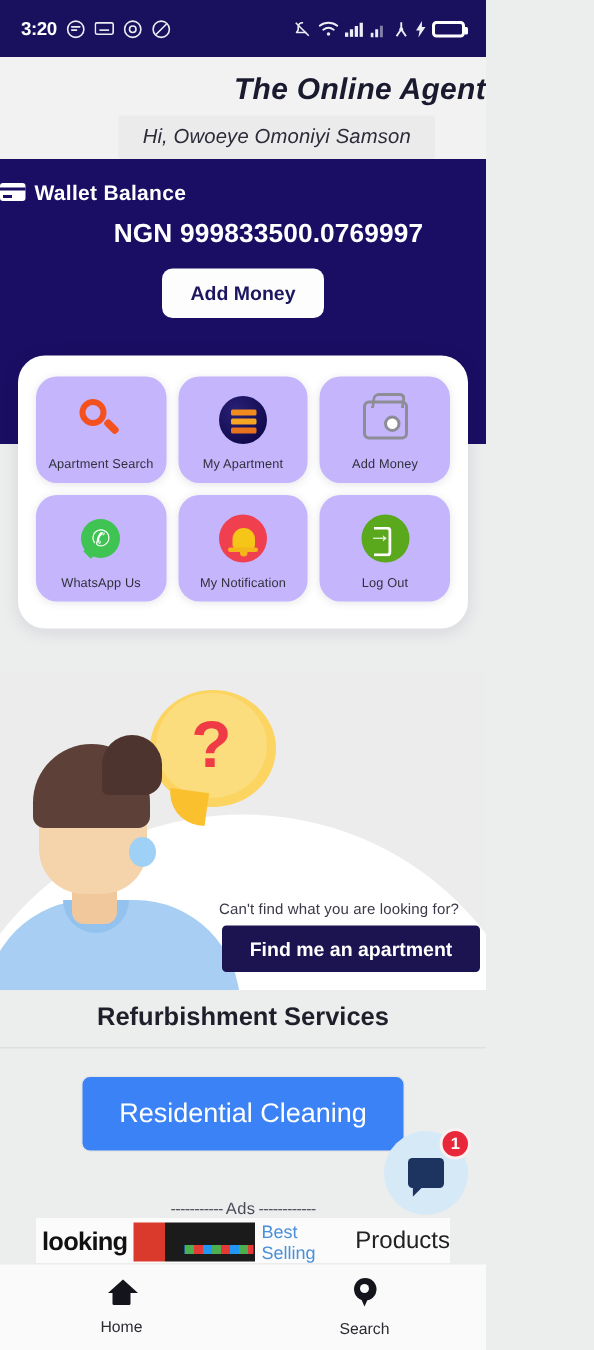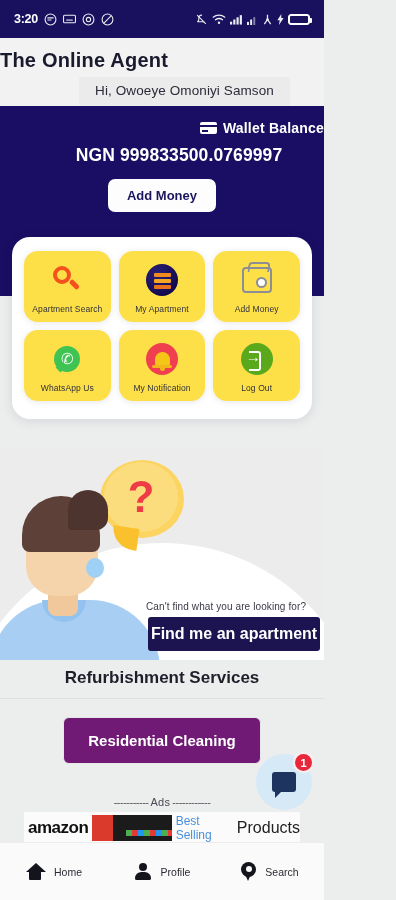--- a/index.html
+++ b/index.html
@@ -23,56 +23,56 @@
   .sb-right { display:flex; align-items:center; gap:4px; }
   .sb-ico { opacity:.92; display:inline-flex; align-items:center; }
   .batt {
     width:22px; height:11px; border:1.6px solid #fff; border-radius:3px;
     position:relative; display:inline-block; background:#fff;
   }
   .batt:after{ content:""; position:absolute; right:-3px; top:3px; width:2px; height:5px; background:#fff; border-radius:0 1px 1px 0;}
   .batt span{ position:absolute; left:1px; top:1px; bottom:1px; right:1px; background:#19115e; border-radius:1px;}
 
   
-  .header { background:#f2f2f2; padding:8px 0 0; text-align:left; }
+  .header { background:#f2f2f2; padding:8px 0 0; text-align:right;font-style:italic; }
   .app-title {
     font-size:20px; font-weight:bold; color:#1a1a2e; letter-spacing:.2px;
     padding:3px 0 5px;
   }
   .greet-wrap { display:flex; justify-content:center;padding-left:45px; }
   .greet {
     background:#ebebeb; color:#2b2b3a; font-size:13.5px;
     padding:6px 16px 8px; border-radius:2px; letter-spacing:.1px;
   }
 
   
   .wallet {
     background:#190e63; color:#fff; text-align:center;
     padding:14px 0 0; height:190px; position:relative;
   }
-  .wallet-label { font-size:14px; font-weight:bold; display:flex; align-items:center; justify-content:flex-end; gap:6px; letter-spacing:.2px;}
+  .wallet-label { font-size:14px; font-weight:bold; display:flex; align-items:center; justify-content:flex-start; gap:6px; letter-spacing:.2px;}
   .card-ico { width:17px; height:12px; border-radius:2px; background:#fff; position:relative; display:inline-block;}
   .card-ico:before{content:"";position:absolute;left:0;right:0;top:2.5px;height:2.5px;background:#190e63;}
   .card-ico:after{content:"";position:absolute;left:2px;bottom:2px;width:6px;height:2px;background:#190e63;}
   .wallet-amount { font-size:17.5px; font-weight:bold; margin-top:9px; letter-spacing:.1px;padding-left:34px; }
   .add-money {
     margin:13px auto 0; background:#fdfdfd; color:#1c1560;
     border:none; border-radius:7px; font-size:13px; font-weight:bold;
     padding:9px 19px; font-family:inherit; display:block; cursor:pointer;
   }
 
   
   .qa-card {
     position:absolute; left:12px; right:12px; top:237px;
     background:#fff; border-radius:18px; padding:10px 8px 14px;
     box-shadow:0 2px 12px rgba(20,16,70,.10); z-index:4;
   }
   .qa-row { display:flex; }
   .qa-item {
-    flex:1; background:#fde047; border-radius:14px; margin:4px;
+    flex:1; background:#c4b5fd; border-radius:14px; margin:4px;
     box-shadow:0 1px 6px rgba(60,60,90,.13);
     display:flex; flex-direction:column; align-items:center; justify-content:center;
     padding:11px 2px 8px; min-height:71px; cursor:pointer;
   }
   .qa-ico { height:34px; display:flex; align-items:center; justify-content:center; }
   .qa-label { font-size:8.5px; color:#30303a; margin-top:7px; letter-spacing:.1px; text-align:center;}
 
   
   .ic-search { width:30px; height:30px; position:relative; }
   .ic-search i { position:absolute; left:1px; top:1px; width:18px; height:18px; border:4px solid #f4511e; border-radius:50%; }
@@ -109,29 +109,29 @@
   .p-neck { position:absolute; left:40px; top:86px; width:30px; height:34px; background:#f0c89b; border-radius:8px; }
   .p-body { position:absolute; left:-18px; top:104px; width:170px; height:70px; background:#a8cff3; border-radius:70px 70px 0 0; }
   .p-collar{ position:absolute; left:34px; top:104px; width:44px; height:22px; background:#93c2ee; border-radius:0 0 22px 22px;}
 
   .cta-text {
     position:absolute; left:146px; top:153px; font-size:10px; color:#3a3a48; letter-spacing:.1px;
   }
   .cta-btn {
     position:absolute; left:148px; top:169px; width:172px;
     background:#1c1450; color:#fff; border:none; border-radius:3px;
-    font-size:16px; font-weight:bold; padding:8px 0; font-family:inherit; cursor:pointer;
+    font-size:13px; font-weight:bold; padding:8px 0; font-family:inherit; cursor:pointer;
   }
 
   
   .refurb { position:absolute; left:0; right:0; top:660px; text-align:center; }
   .refurb-title { font-size:17px; font-weight:bold; color:#1f1f2b; padding:8px 0 10px; border-bottom:1px solid #e0e0e0;}
   .refurb-btn {
-    margin:18px auto 0; background:#701a75; color:#fff; border:1.5px solid #e6e6e6;
-    border-radius:6px; font-size:15px; font-weight:bold; padding:14px 24px;
+    margin:18px auto 0; background:#3b82f6; color:#fff; border:1.5px solid #e6e6e6;
+    border-radius:6px; font-size:18px; font-weight:normal; padding:14px 24px;
     font-family:inherit; display:block; cursor:pointer;
   }
   .ads-divider {
     margin-top:32px; font-size:11px; color:#4a4a55; letter-spacing:.3px;
     display:flex; align-items:center; justify-content:center; gap:2px;
   }
   .ads-divider .dash{ color:#55555f; letter-spacing:-0.5px; font-size:11px;}
 
   
   .ad {
@@ -156,21 +156,21 @@
     position:absolute; right:-2px; top:-2px; width:21px; height:21px; border-radius:50%;
     background:#e8283a; color:#fff; font-size:11px; font-weight:bold;
     display:flex; align-items:center; justify-content:center; border:2px solid #fbeff0;
   }
 
   
   .bottomnav {
     position:absolute; left:0; right:0; bottom:0; height:58px; background:#fafafa;
     display:flex; border-top:1px solid #ececec; z-index:9;
   }
-  .nav-item { flex:1; display:flex; flex-direction:row; align-items:center; justify-content:center; gap:9px; cursor:pointer;}
+  .nav-item { flex:1; display:flex; flex-direction:column; align-items:center; justify-content:center; gap:9px; cursor:pointer;}
   .nav-label { font-size:10.5px; color:#2b2b33; }
   .nv-home { width:19px;height:17px;position:relative;}
   .nv-home:before{content:"";position:absolute;left:0;top:0;border-left:10px solid transparent;border-right:10px solid transparent;border-bottom:9px solid #14141c;}
   .nv-home:after{content:"";position:absolute;left:3.5px;top:8px;width:12px;height:9px;background:#14141c;border-radius:0 0 1px 1px;}
   .nv-user { width:18px;height:17px;position:relative;}
   .nv-user:before{content:"";position:absolute;left:5px;top:0;width:8px;height:8px;border-radius:50%;background:#14141c;}
   .nv-user:after{content:"";position:absolute;left:1px;top:9px;width:16px;height:8px;border-radius:8px 8px 2px 2px;background:#14141c;}
   .nv-pin { width:15px;height:19px;position:relative;}
   .nv-pin:before{content:"";position:absolute;left:0;top:0;width:15px;height:15px;border-radius:50% 50% 50% 50%;background:#14141c;}
   .nv-pin:after{content:"";position:absolute;left:4.5px;top:4px;width:6px;height:6px;border-radius:50%;background:#fafafa;}
@@ -344,39 +344,35 @@
     <div class="refurb-title">Refurbishment Services</div>
     <button class="refurb-btn">Residential Cleaning</button>
     <div class="ads-divider">
       <span class="dash">-----------</span>
       <span>Ads</span>
       <span class="dash">------------</span>
     </div>
   </div>
 
   <div class="ad">
-    <span class="ad-logo">amazon</span>
+    <span class="ad-logo">looking</span>
     <span class="ad-pic"></span>
     <span class="ad-txt1">Best Selling</span>
     <span class="ad-txt2">Products</span>
   </div>
 
   <div class="fab">
     <div class="fab-bubble"></div>
     <div class="fab-badge">1</div>
   </div>
 
   <div class="bottomnav">
     <div class="nav-item">
       <div class="nv-home"></div>
       <div class="nav-label">Home</div>
-    </div>
-    <div class="nav-item">
-      <div class="nv-user"></div>
-      <div class="nav-label">Profile</div>
     </div>
     <div class="nav-item">
       <div class="nv-pin">
           <i></i>
         </div>
       <div class="nav-label">Search</div>
     </div>
   </div>
 
 </div>

